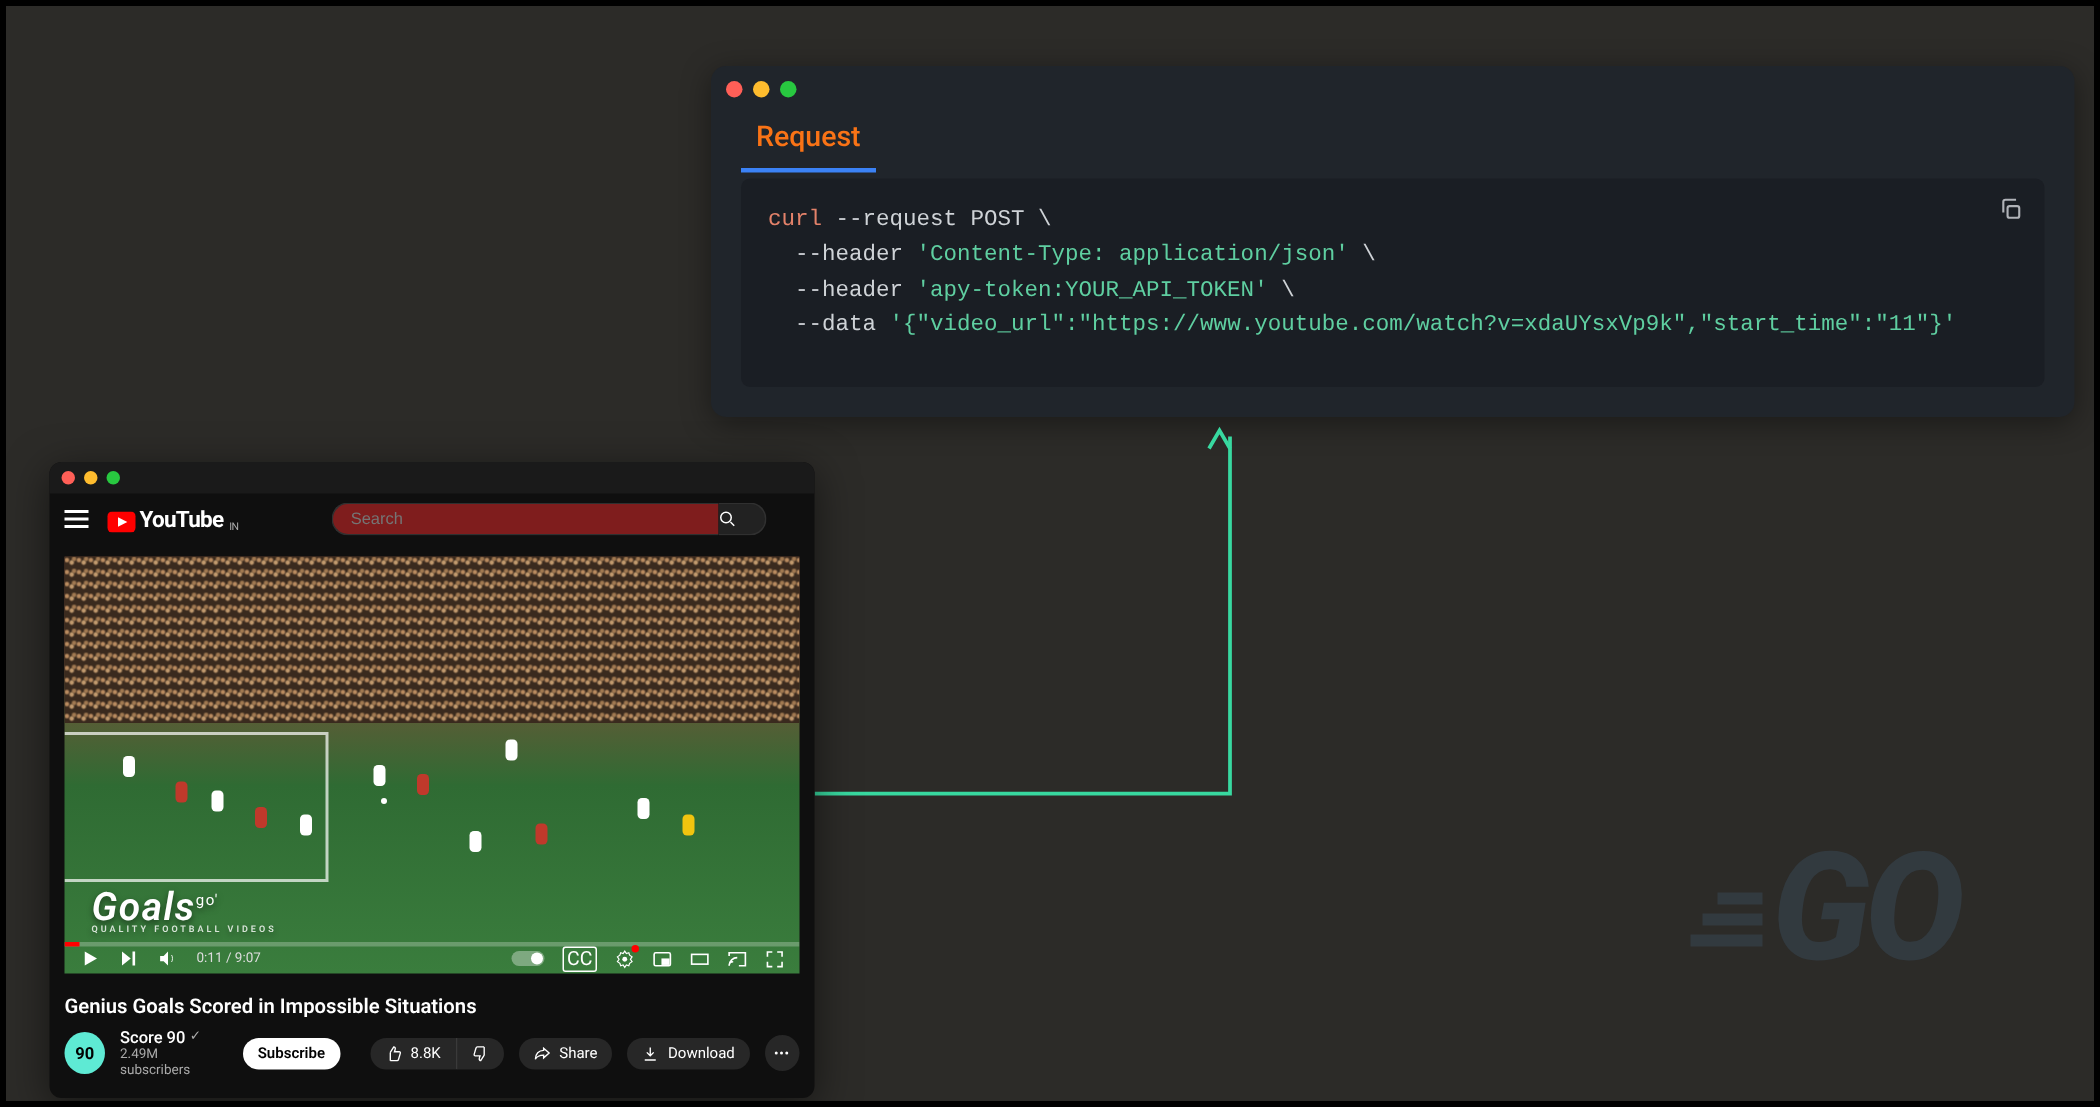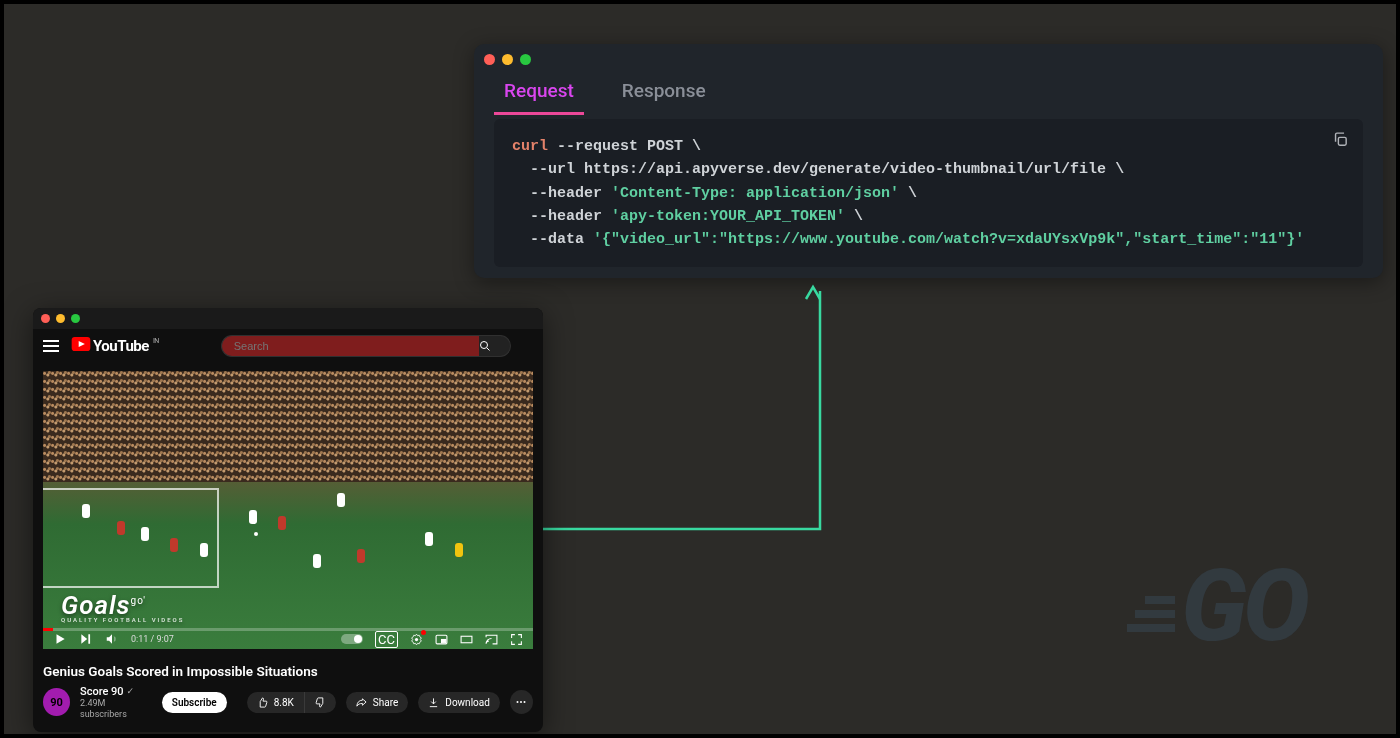--- a/index.html
+++ b/index.html
@@ -44,36 +44,35 @@
   padding: 0 20px;
 }
 .tab {
   color: #8a8f98;
   font-size: 19px;
   font-weight: 500;
   padding: 8px 10px 10px 10px;
   cursor: pointer;
 }
 .tab.active {
-  color: #d946ef;
-  border-bottom: 3px solid #ec4899;
+  color: #f97316;
+  border-bottom: 3px solid #3b82f6;
 }
 
 .code-block {
   margin: 4px 20px 20px 20px;
   background: #1a1e24;
   border-radius: 6px;
   padding: 16px 18px;
   font-family: "SFMono-Regular", Consolas, "Liberation Mono", monospace;
   font-size: 15px;
   line-height: 1.55;
   color: #e6e6e6;
   position: relative;
   flex: 1;
-  font-weight: bold;
 }
 .code-block .copy-btn {
   position: absolute;
   top: 12px; right: 14px;
   color: #b0b3b8;
   cursor: pointer;
 }
 .tok-cmd   { color: #e3826a; }
 .tok-str   { color: #5fcfa1; }
 .tok-plain { color: #cfd3d7; }
@@ -112,21 +111,21 @@
 .yt-header {
   display: flex;
   align-items: center;
   gap: 12px;
   padding: 6px 10px 8px 10px;
 }
 .menu-icn { width: 16px; height: 2px; background: #fff; position: relative; }
 .menu-icn::before, .menu-icn::after { content:""; position:absolute; left:0; width:16px; height:2px; background:#fff; }
 .menu-icn::before { top:-5px; } .menu-icn::after { top:5px; }
 
-.yt-logo { display:flex; align-items:flex-start; gap:2px; font-weight:700; font-size:15px; letter-spacing:-.5px; }
+.yt-logo { display:flex; align-items:flex-end; gap:2px; font-weight:700; font-size:15px; letter-spacing:-.5px; }
 .yt-logo svg { width:20px; height:14px; }
 .yt-logo sup { font-size:7px; font-weight:400; color:#aaa; margin-left:2px; }
 
 .yt-search {
   flex: 1;
   display: flex;
   max-width: 290px;
   margin-left: 50px;
 }
 .yt-search input {
@@ -181,21 +180,21 @@
 .cc-badge{border:1px solid #fff;border-radius:2px;font-size:13px;padding:0 2px;}
 .gear{position:relative;}
 .gear .dot{position:absolute;top:-3px;right:-3px;width:5px;height:5px;background:#ff0000;border-radius:50%;}
 
 .video-title { padding:10px 10px 6px 10px; font-size:13.5px; font-weight:600; }
 
 .video-meta {
   display:flex; align-items:center; gap:10px; padding:0 10px 12px 10px;
 }
 .channel-avatar {
-  width:28px;height:28px;border-radius:50%;background:#a21caf;color:#000;
+  width:28px;height:28px;border-radius:50%;background:#5eead4;color:#000;
   display:flex;align-items:center;justify-content:center;font-size:11px;font-weight:700;
 }
 .channel-info { line-height:1.2; }
 .channel-name { font-size:11px; font-weight:500; display:flex; gap:3px; align-items:center;}
 .channel-name .verify{color:#aaa;font-size:9px;}
 .sub-count { font-size:9px; color:#aaa; }
 
 .pill {
   background:#272727; border-radius:18px; padding:5px 10px;
   display:flex; align-items:center; gap:6px; font-size:10px; cursor:pointer;
@@ -226,31 +225,29 @@
 </div>
 
 <div class="terminal-window">
   <div class="traffic-lights">
     <span class="tl-red"></span>
     <span class="tl-yellow"></span>
     <span class="tl-green"></span>
   </div>
   <div class="tabs">
     <div class="tab active">Request</div>
-    <div class="tab">Response</div>
   </div>
   <div class="code-block">
     <div class="copy-btn">
       <svg width="17" height="17" viewBox="0 0 24 24" fill="none" stroke="currentColor" stroke-width="2">
           <rect x="9" y="9" width="11" height="11" rx="2"></rect>
           <path d="M5 15V5a2 2 0 0 1 2-2h10"></path>
         </svg>
     </div>
     <div><span class="tok-cmd">curl</span> <span class="tok-plain">--request POST</span> <span class="tok-plain">\</span></div>
-    <div>&nbsp;&nbsp;<span class="tok-plain">--url https://api.apyverse.dev/generate/video-thumbnail/url/file</span> <span class="tok-plain">\</span></div>
     <div>&nbsp;&nbsp;<span class="tok-plain">--header</span> <span class="tok-str">'Content-Type: application/json'</span> <span class="tok-plain">\</span></div>
     <div>&nbsp;&nbsp;<span class="tok-plain">--header</span> <span class="tok-str">'apy-token:YOUR_API_TOKEN'</span> <span class="tok-plain">\</span></div>
     <div>&nbsp;&nbsp;<span class="tok-plain">--data</span> <span class="tok-str">'{"video_url":"https://www.youtube.com/watch?v=xdaUYsxVp9k","start_time":"11"}'</span></div>
   </div>
 </div>
 
 <svg class="arrow" viewBox="0 0 280 250">
   <path d="M0 246 L277 246 L277 8" fill="none" stroke="#38d9a0" stroke-width="2.5"></path>
   <path d="M270 16 L277 4 L284 16" fill="none" stroke="#38d9a0" stroke-width="2.5" transform="translate(-7,0)"></path>
 </svg>

